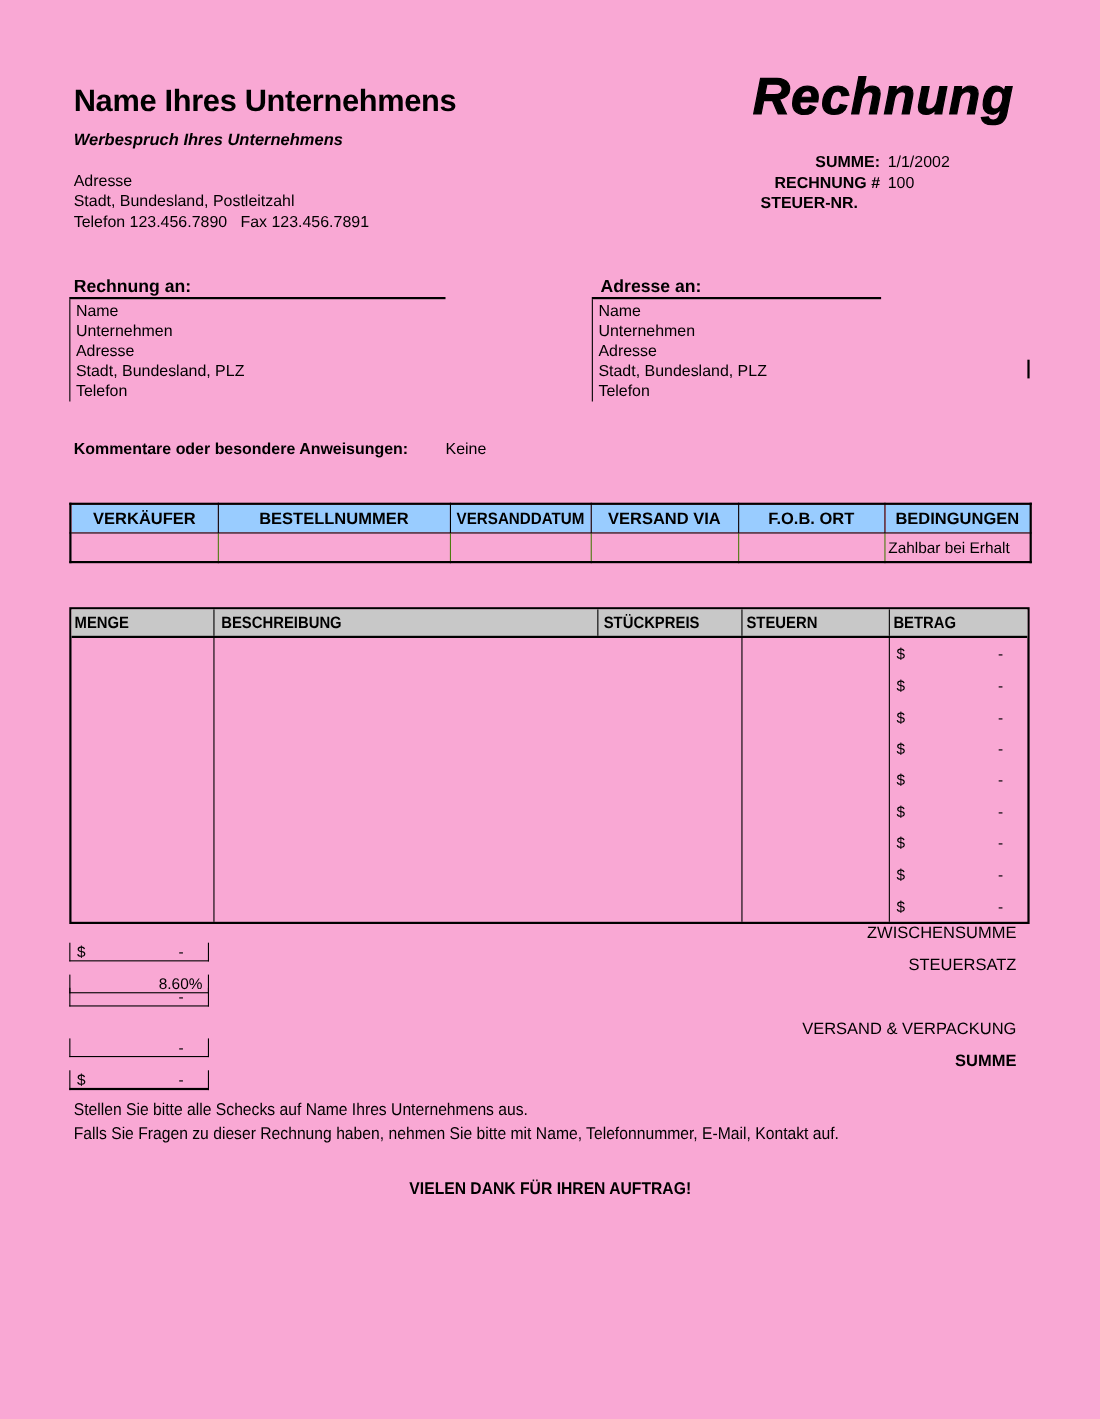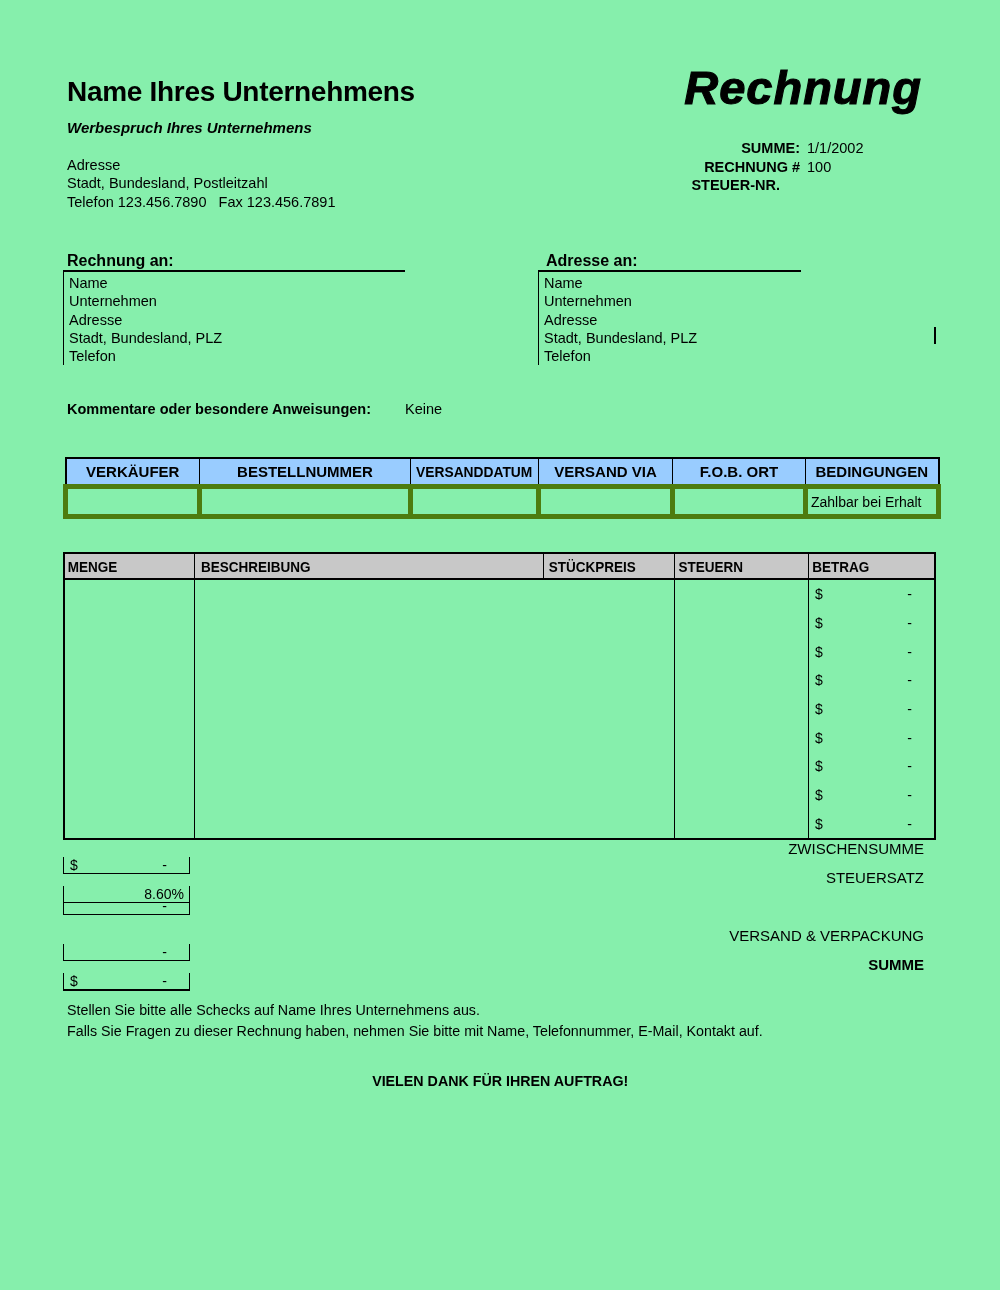--- a/index.html
+++ b/index.html
@@ -1,18 +1,18 @@
 <!DOCTYPE html>
 <html><head>
 <meta charset="utf-8">
 <style>
   html,body{margin:0;padding:0;}
   body{width:1000px;height:1290px;background:#fff;color:#000;
        font-family:"Liberation Sans","DejaVu Sans",sans-serif;}
-  .page{position:relative;width:1000px;height:1290px;background:#86efac;overflow:hidden;}
+  .page{position:relative;width:1000px;height:1290px;background:#f9a8d4;overflow:hidden;}
   .abs{position:absolute;}
   .pre{white-space:pre;}
 
   
   .company-name{left:67px;top:76px;font-size:28px;font-weight:bold;letter-spacing:-0.3px;}
   .company-slogan{left:67px;top:119px;font-size:15px;font-weight:bold;font-style:italic;}
   .company-address{left:67px;top:156px;font-size:14.5px;line-height:18.4px;}
   .invoice-title{left:480px;top:60px;width:442px;text-align:right;font-size:47px;
                  font-weight:bold;font-style:italic;letter-spacing:1px;-webkit-text-stroke:1.1px #000;}
 
@@ -35,21 +35,21 @@
   .ship-box{left:538px;top:272px;width:300px;}
   .tick{left:934px;top:327px;width:2px;height:17px;background:#000;}
 
   
   .comments-label{left:67px;top:401px;font-size:14.5px;font-weight:bold;}
   .comments-value{left:405px;top:401px;font-size:14.5px;}
 
   
   .t1{left:63px;top:457px;border-collapse:collapse;table-layout:fixed;width:873px;border:2px solid #000;}
   .t1 th{background:#99CCFF;border:1px solid #000;height:25px;padding:0;font-size:15px;font-weight:bold;text-align:center;overflow:hidden;}
-  .t1 td{border:5px solid #4d7c0f;height:25px;padding:0 0 0 3px;font-size:14px;text-align:left;vertical-align:middle;overflow:hidden;}
+  .t1 td{border:1px solid #4d7c0f;height:25px;padding:0 0 0 3px;font-size:14px;text-align:left;vertical-align:middle;overflow:hidden;}
   .cond92{display:inline-block;transform:scaleX(0.92);transform-origin:50% 50%;white-space:nowrap;}
 
   
   .items{left:63px;top:552px;width:873px;border:2px solid #000;box-sizing:border-box;}
   .items-header{display:flex;height:26px;background:#C8C8C8;border-bottom:2px solid #000;box-sizing:border-box;}
   .ih{box-sizing:border-box;border-right:1px solid #000;display:flex;align-items:center;justify-content:flex-start;font-size:15px;font-weight:bold;}
   .ih:last-child{border-right:none;flex:1;}
   .ih.c0{width:130px;}.ih.c1{width:349px;}.ih.c2{width:131px;}.ih.c3{width:134px;}
   .cond90{display:inline-block;transform:scaleX(0.9);transform-origin:50% 50%;white-space:nowrap;}
   .items-body{display:flex;height:258px;}

